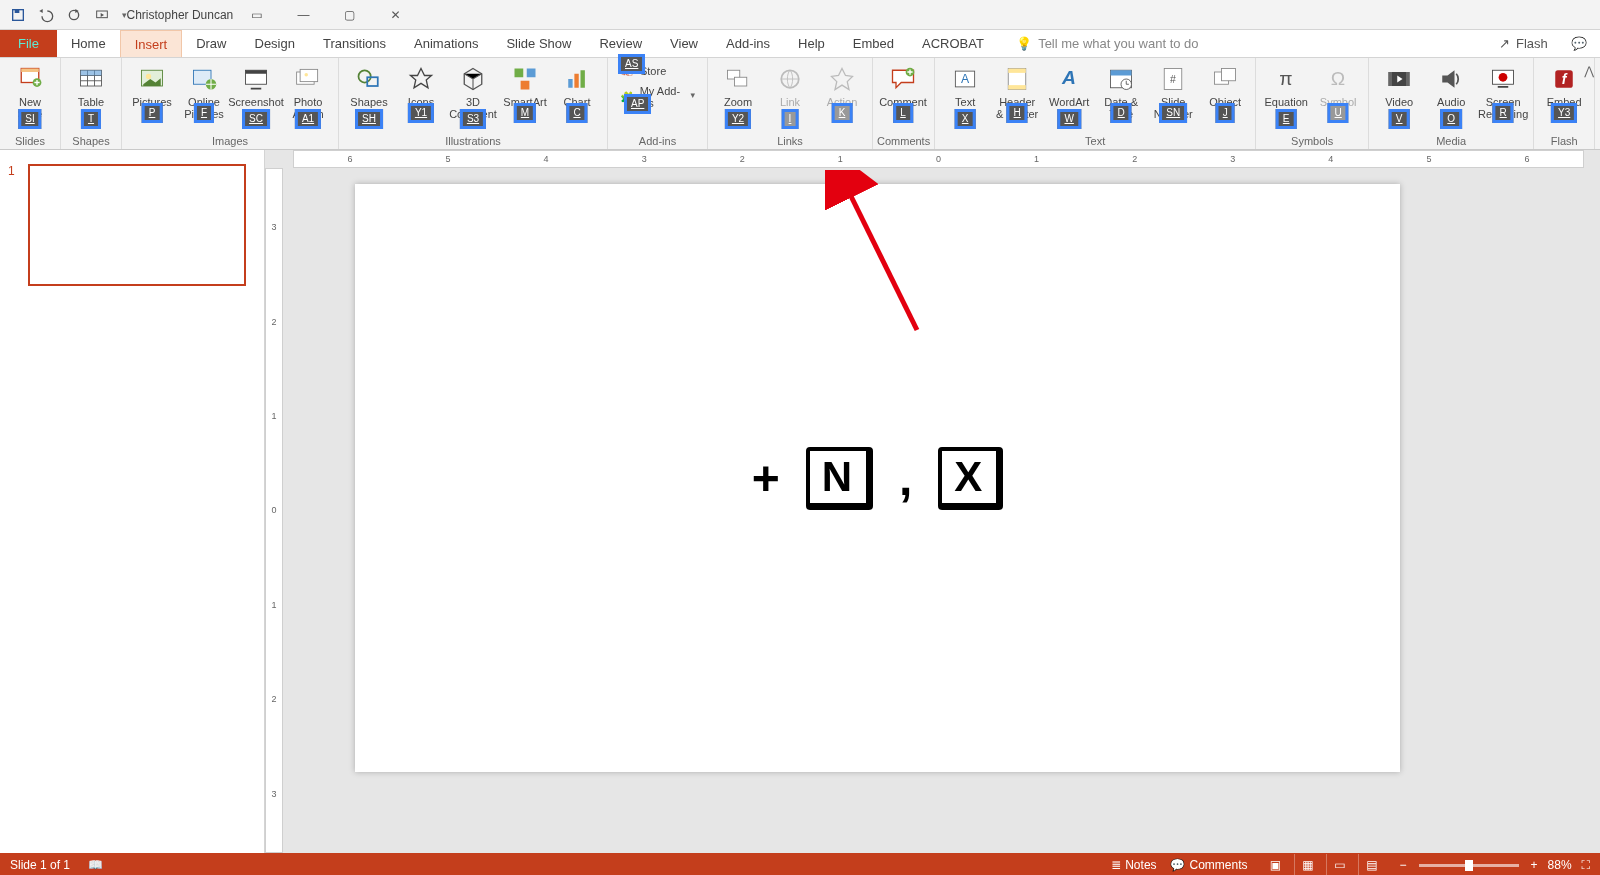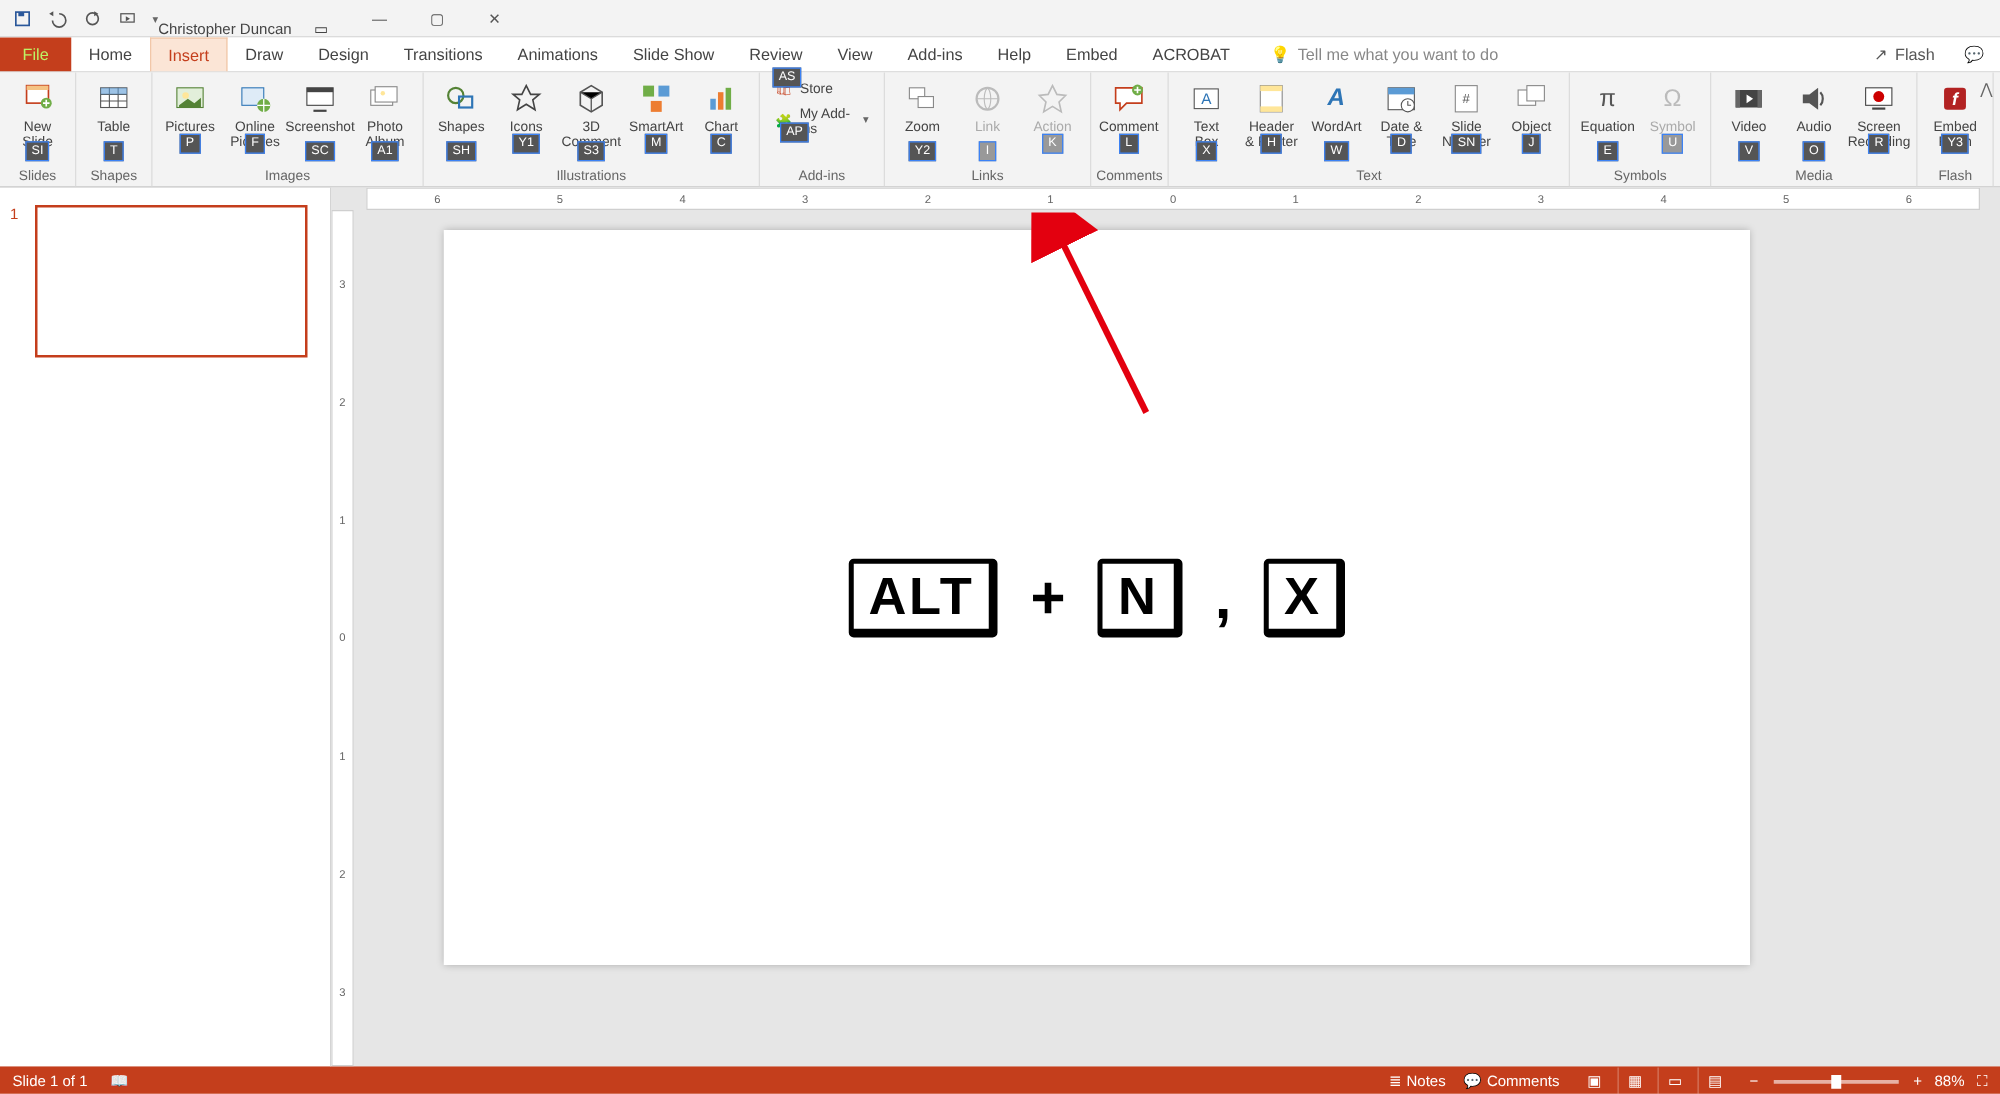--- a/index.html
+++ b/index.html
@@ -6,53 +6,53 @@
 html, body { width: 1600px; height: 875px; overflow: hidden; background: #fff; }
 
 
 .titlebar {
   height: 30px; background: #f3f3f3; border-bottom: 1px solid #d4d4d4;
   display: flex; align-items: center; font-size: 12px; color: #444;
 }
 .qat { display: flex; gap: 12px; padding-left: 10px; align-items: center; }
 .qat .ic { width: 16px; height: 16px; display: inline-flex; align-items: center; justify-content: center; }
 .title-center { flex: 1; text-align: center; }
-.title-right { display: flex; align-items: flex-end; gap: 18px; padding-right: 10px; }
+.title-right { display: flex; align-items: center; gap: 18px; padding-right: 10px; }
 .winbtns { display: flex; gap: 0; }
 .winbtns div { width: 46px; height: 30px; display: flex; align-items: center; justify-content: center; color: #555; }
 
 
 .ribbon-tabs {
   height: 28px; background: #fff; display: flex; align-items: stretch;
   border-bottom: 1px solid #d4d4d4; font-size: 13px; color: #444;
 }
 .ribbon-tabs .tab { padding: 0 14px; display: flex; align-items: center; cursor: default; }
-.ribbon-tabs .tab.file { background: #c43e1c; color: #bef264; padding: 0 18px; }
+.ribbon-tabs .tab.file { background: #c43e1c; color: #5eead4; padding: 0 18px; }
 .ribbon-tabs .tab.active { background: #fbe5d6; color: #c43e1c; border: 1px solid #f1c7a9; border-bottom: none; }
 .ribbon-tabs .help-hint { display: flex; align-items: center; gap: 6px; color: #888; padding-left: 18px; }
 .ribbon-tabs .spacer { flex: 1; }
 .ribbon-tabs .share { display: flex; align-items: center; gap: 6px; color: #555; padding: 0 12px; }
 
 
 .ribbon {
   height: 92px; background: #f3f3f3; display: flex; border-bottom: 1px solid #c9c9c9;
   font-size: 11px; color: #444; position: relative;
 }
 .group { display: flex; flex-direction: column; border-right: 1px solid #dcdcdc; padding: 2px 4px 0; }
 .group-row { display: flex; flex: 1; align-items: flex-start; }
 .group-label { text-align: center; font-size: 11px; color: #666; padding: 1px 0 2px; }
 .btn { display: flex; flex-direction: column; align-items: center; justify-content: flex-start; width: 52px; padding-top: 2px; position: relative; }
 .btn.small { width: auto; flex-direction: row; gap: 6px; padding: 2px 6px; align-items: center; }
 .btn .ic { height: 34px; display: flex; align-items: center; justify-content: center; }
 .btn .lbl { text-align: center; line-height: 12px; min-height: 24px; }
 .btn.disabled { color: #aaa; }
 .keytip {
   position: absolute; bottom: -3px; left: 50%; transform: translateX(-50%);
-  background: #555; color: #fff; font-size: 10px; padding: 1px 4px; border: 1px solid #3b82f6;
-  line-height: 12px; min-width: 14px; text-align: center;
+  background: #555; color: #fff; font-size: 10px; padding: 1px 4px; border: 3px solid #3b82f6;
+  line-height: 12px; min-width: 14px; text-align: center; text-decoration: underline;
 }
 .keytip.top { top: -8px; bottom: auto; left: 4px; transform: none; }
 
 
 .ribbon-collapse { position: absolute; right: 6px; top: 6px; color: #666; font-size: 12px; }
 
 
 .workspace { display: flex; height: calc(100% - 30px - 28px - 92px - 22px); background: #e6e6e6; }
 
 
@@ -580,21 +580,20 @@
       <span>2</span>
       <span>1</span>
       <span>0</span>
       <span>1</span>
       <span>2</span>
       <span>3</span>
     </div>
 
     <div class="slide-canvas">
       <div class="keycap-row">
-        <span class="keycap">ALT</span>
         <span class="plus">+</span>
         <span class="keycap">N</span>
         <span class="comma">,</span>
         <span class="keycap">X</span>
       </div>
     </div>
 
     <svg class="arrow-ann" width="120" height="180">
       <defs>
           <marker id="ah" markerWidth="12" markerHeight="12" refX="3" refY="6" orient="auto">

